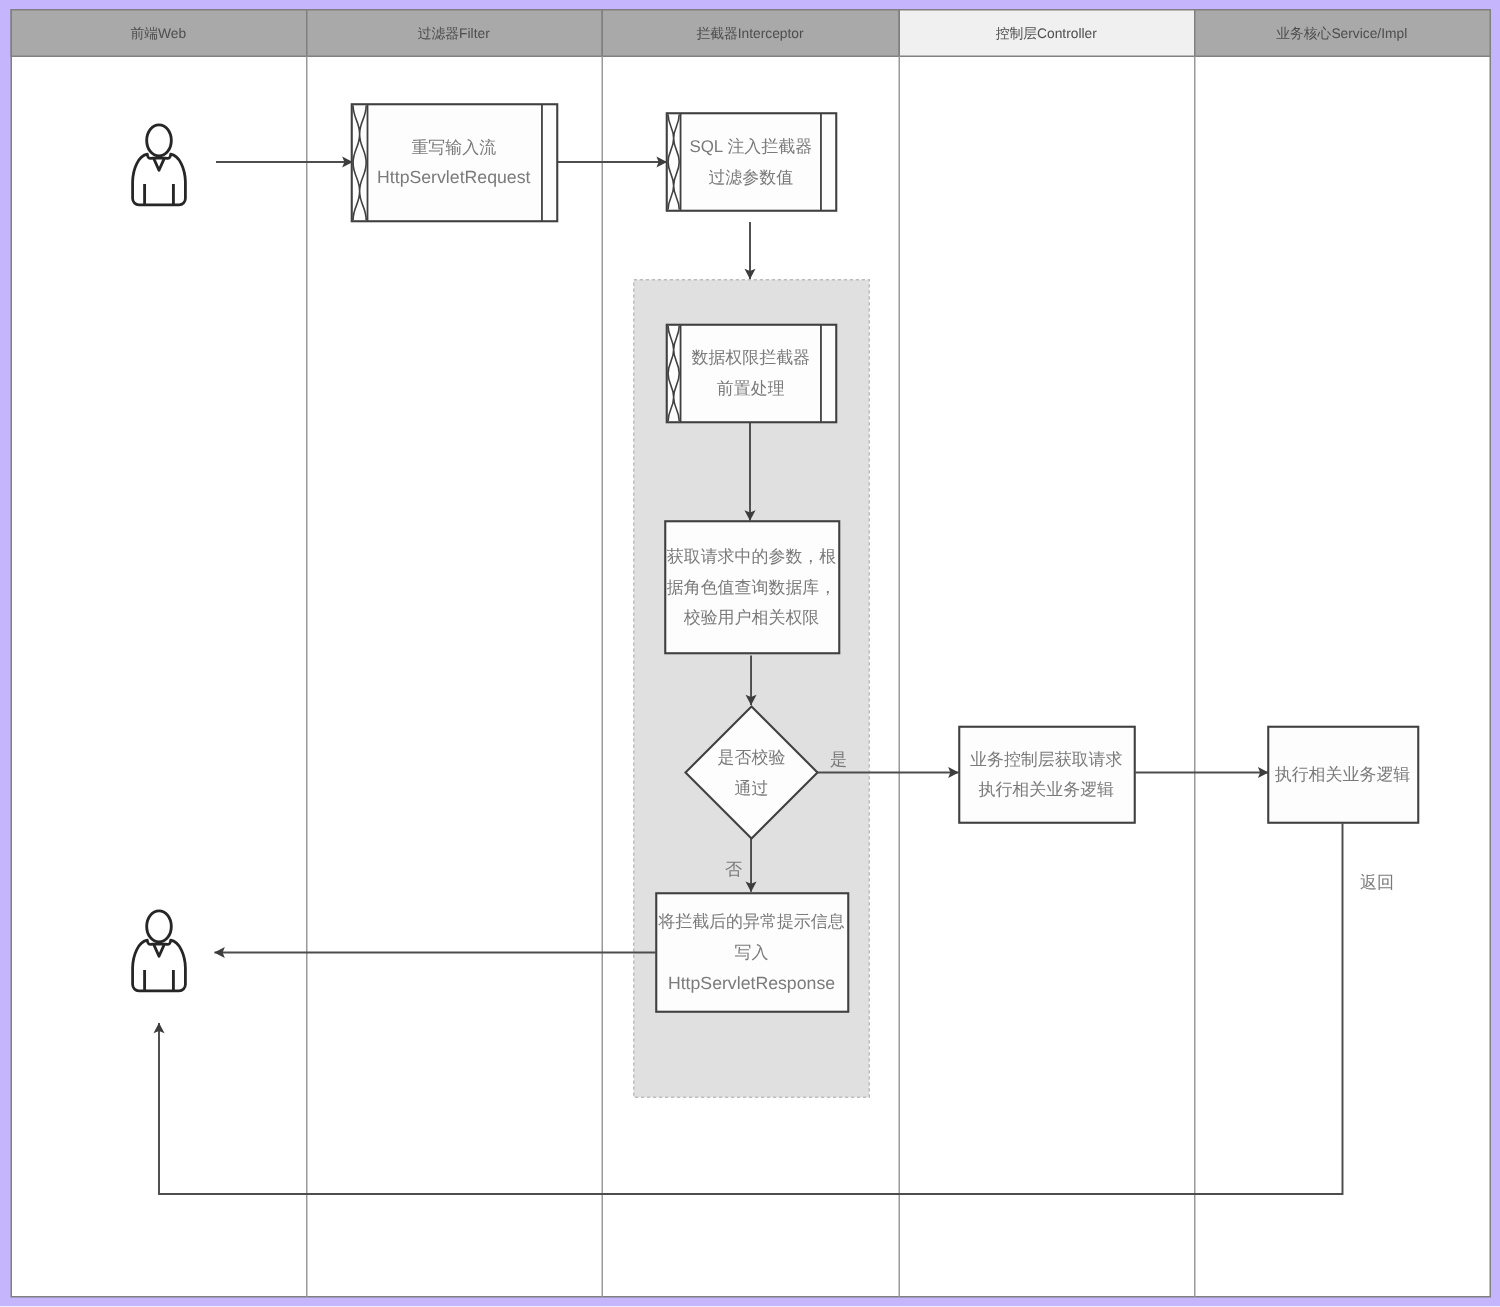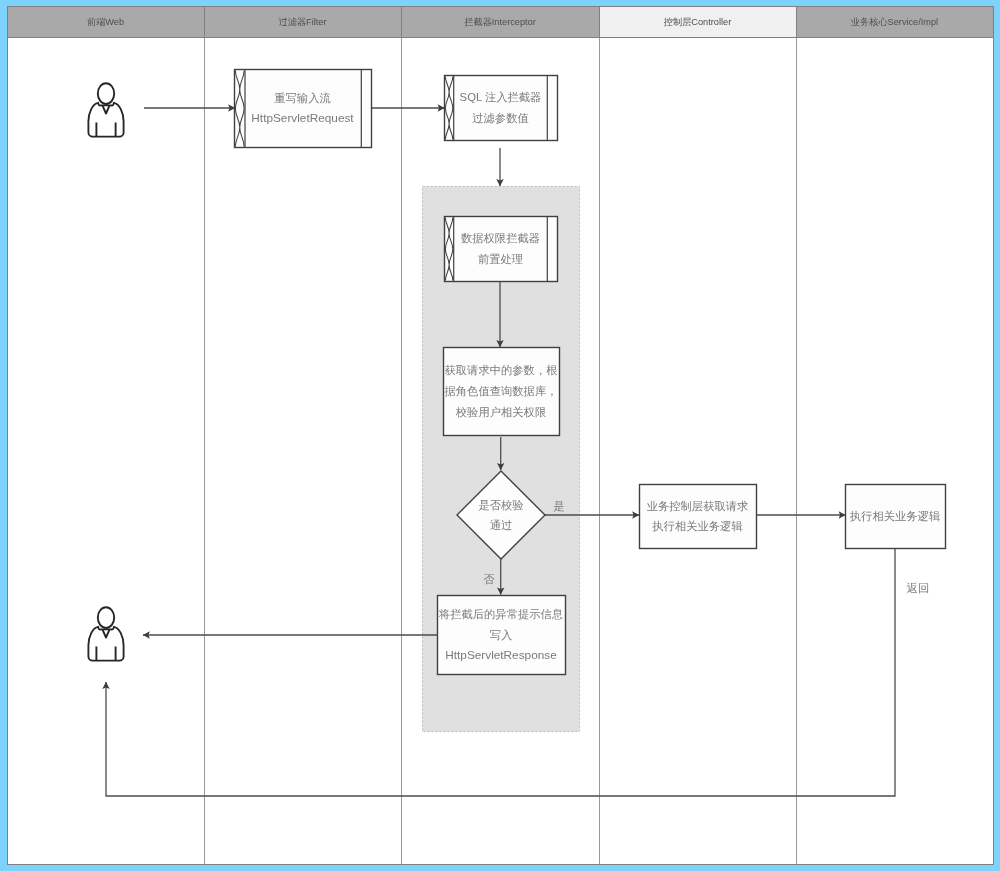--- a/index.html
+++ b/index.html
@@ -1,19 +1,19 @@
 <!DOCTYPE html>
 <html><head>
 <meta charset="utf-8">
 <title>Swimlane Flowchart</title>
 <style>
   html,body{margin:0;padding:0;background:#ffffff;}
   body{width:1000px;height:871px;overflow:hidden;
        font-family:"Liberation Sans","DejaVu Sans",sans-serif;}
-  #stage{position:relative;width:1000px;height:871px;background:#7dd3fc;}
+  #stage{position:relative;width:1000px;height:871px;background:#c4b5fd;}
   svg#diagram{position:absolute;left:0;top:0;width:1000px;height:871px;
               shape-rendering:geometricPrecision;}
   text{font-family:"Liberation Sans","DejaVu Sans",sans-serif;-webkit-font-smoothing:antialiased;}
   .lane-title{font-size:9.2px;fill:#4d4d4d;text-anchor:middle;}
   .node-text{font-size:11.3px;fill:#7a7a7a;text-anchor:middle;}
   .node-text.latin{font-size:11.8px;}
   .edge-label{font-size:11.4px;fill:#7a7a7a;text-anchor:middle;}
 </style>
 </head>
 <body>

